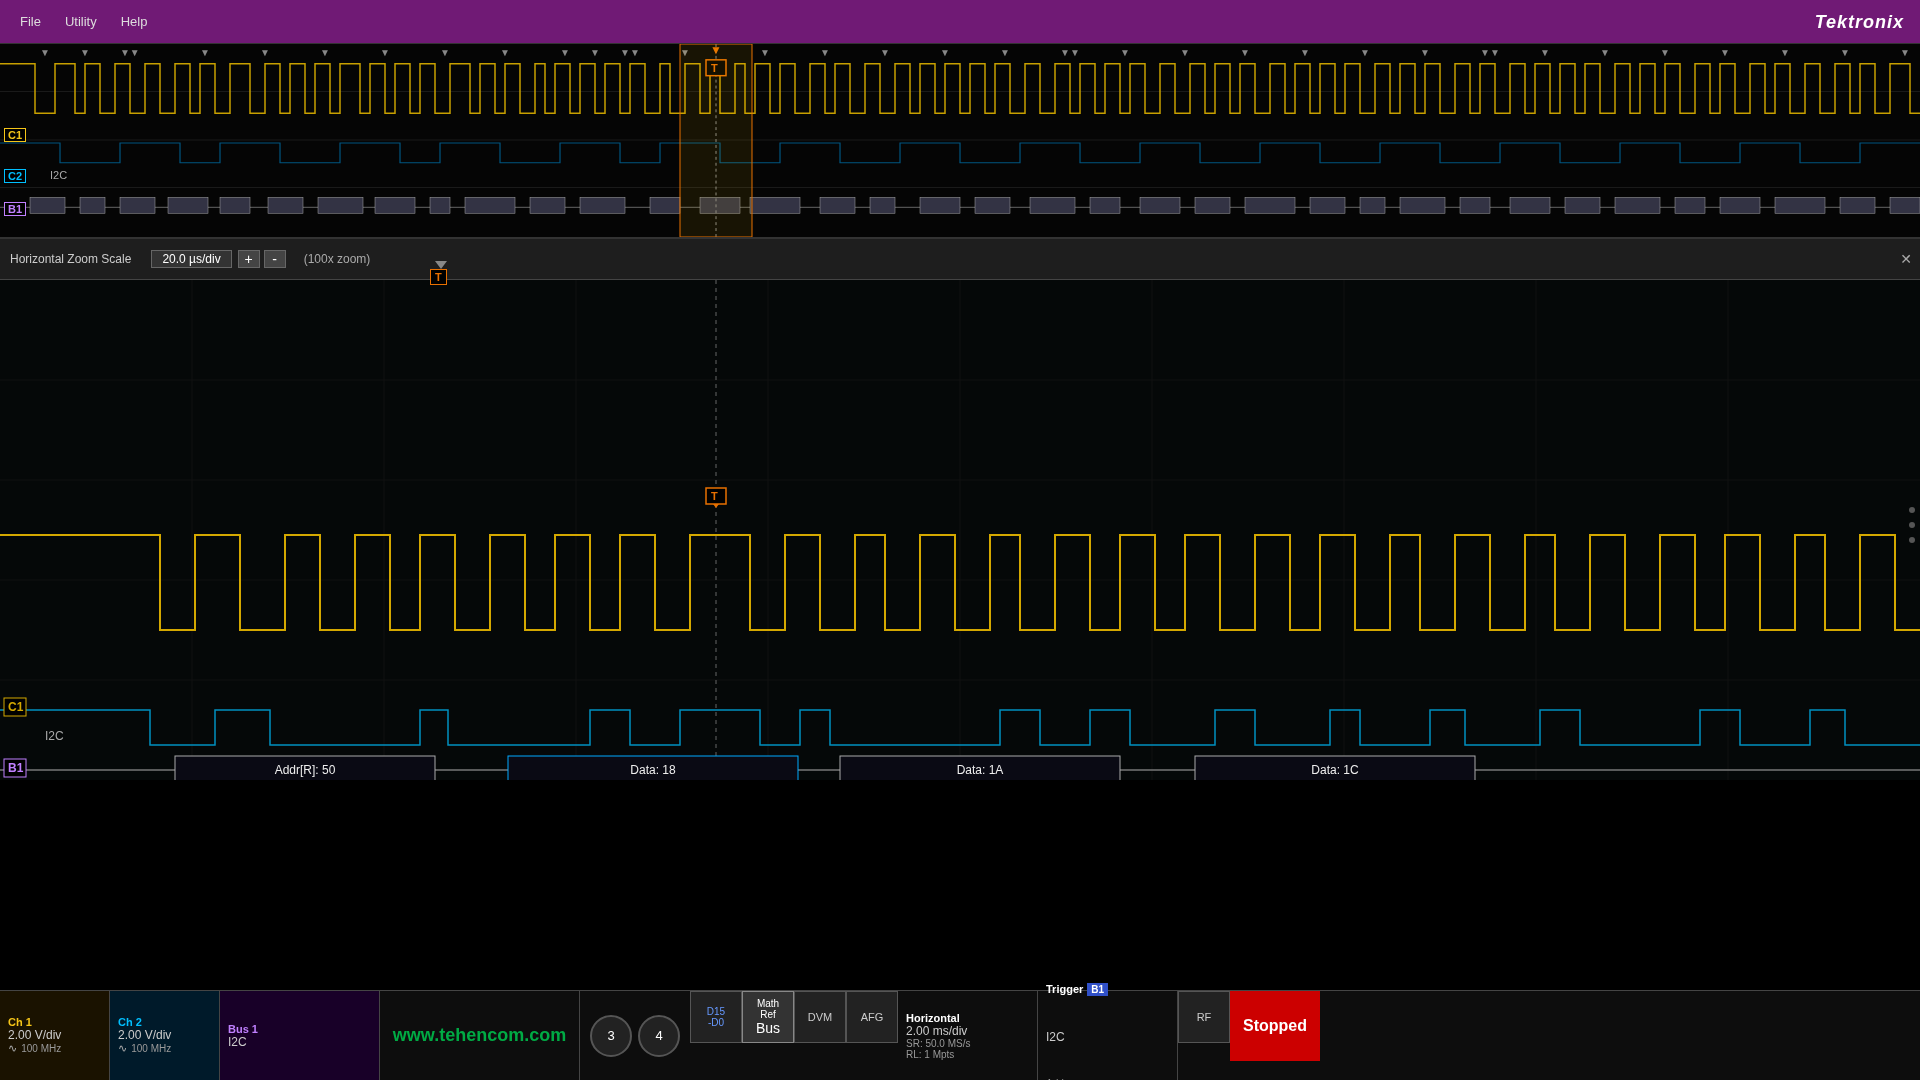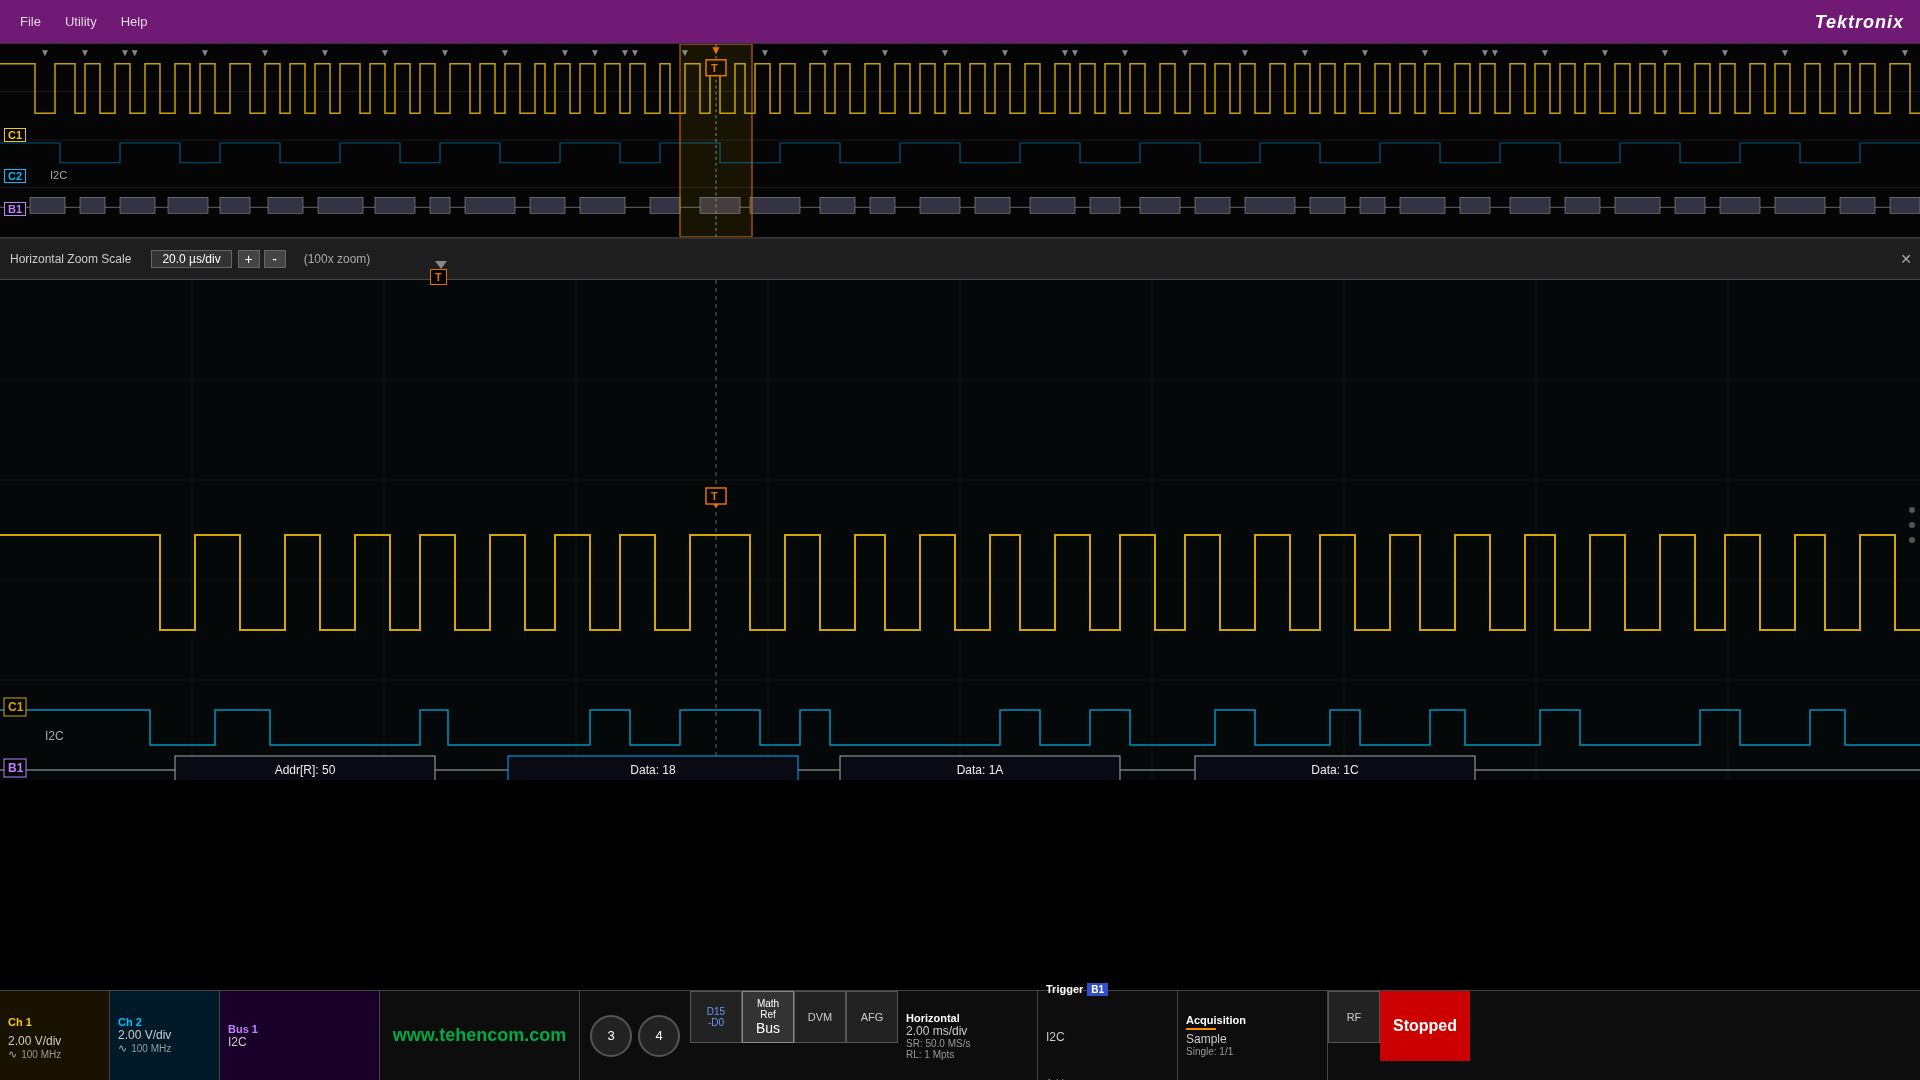--- a/index.html
+++ b/index.html
@@ -128,21 +128,21 @@
       font-weight: bold;
     }
     .status-cell .cell-value {
       font-size: 12px;
       color: #ccc;
     }
     .status-cell .cell-sub {
       font-size: 10px;
       color: #999;
     }
-    .ch1-color { color: #f5c518; margin-top: 6px; }
+    .ch1-color { color: #f5c518; }
     .ch2-color { color: #00bfff; }
     .bus1-color { color: #c080ff; }
 
     .cell-ch1 { background: #1a1200; min-width: 110px; }
     .cell-ch2 { background: #001a2a; min-width: 110px; }
     .cell-bus1 { background: #180028; min-width: 160px; }
     .cell-url { min-width: 200px; align-items: center; }
     .cell-btns { display: flex; align-items: center; gap: 6px; padding: 0 10px; }
 
     .round-btn {
@@ -604,26 +604,20 @@
 
   <div class="status-cell" style="min-width:140px;gap:34px;">
     <div style="display:flex;align-items:center;gap:4px;">
       <span class="cell-title">Trigger</span>
       <span class="trigger-badge">B1</span>
     </div>
     <div class="cell-value">I2C</div>
     <div class="cell-sub">Address</div>
   </div>
 
-  <div class="status-cell" style="min-width:150px;">
-    <div class="cell-title">Acquisition</div>
-    <div class="acq-line"></div>
-    <div class="cell-value">Sample</div>
-    <div class="cell-sub">Single: 1/1</div>
-  </div>
 
   <div class="rect-btn">
     <span>RF</span>
   </div>
 
   <div class="stopped-btn">
     <span>Stopped</span>
   </div>
 
 </div>

